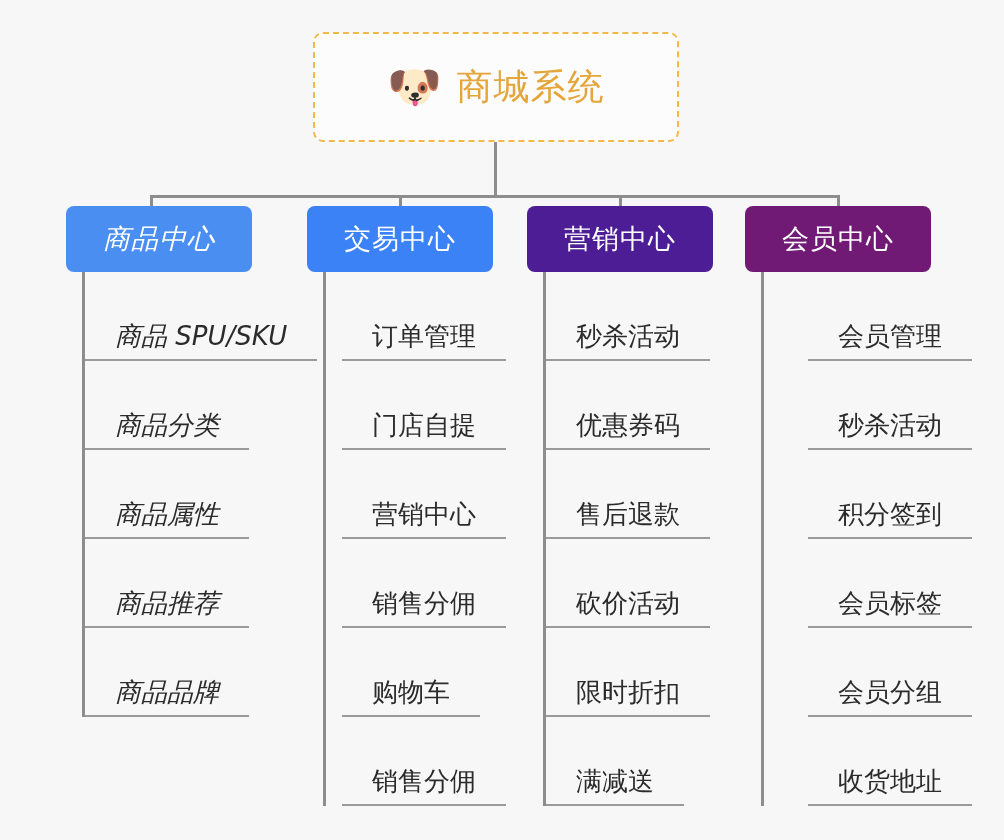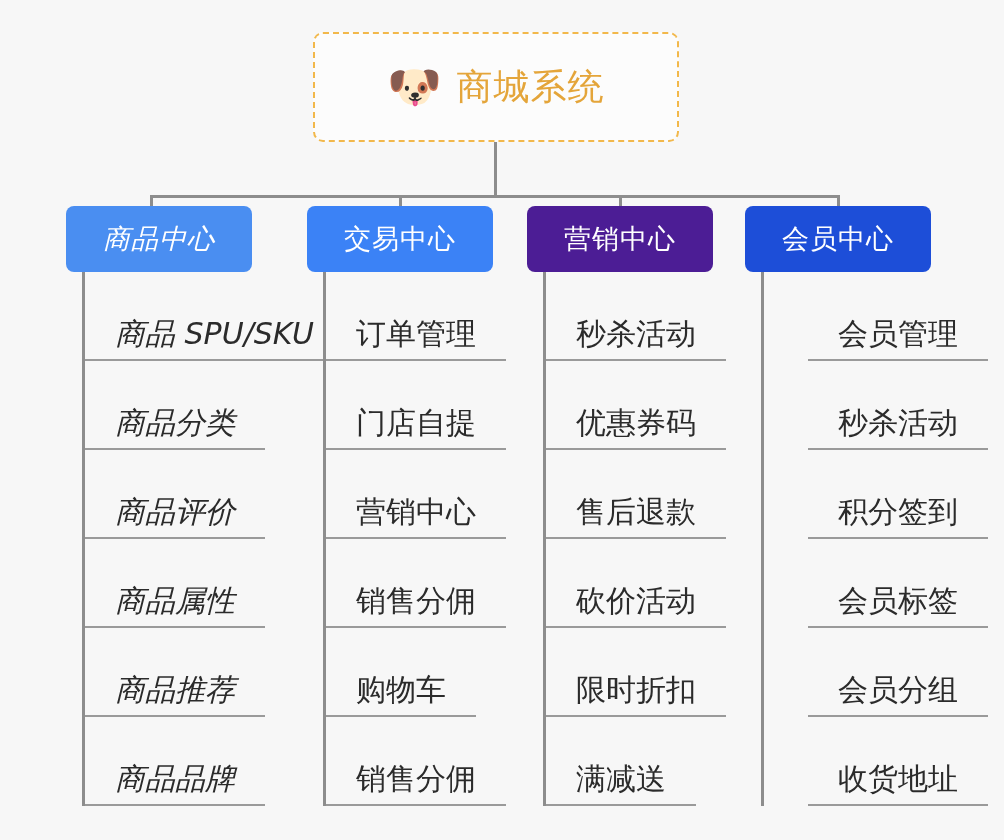--- a/index.html
+++ b/index.html
@@ -88,21 +88,21 @@
     border-left: 3px solid #8d8d8d;
   }
   .leaf-item {
     position: relative;
     height: 89px;
     display: flex;
     align-items: flex-end;
   }
   .leaf-label {
     display: inline-block;
-    font-size: 30px;
+    font-size: 26px;
     color: #2b2b2b;
     white-space: nowrap;
     padding: 0 30px 7px 30px;
     border-bottom: 2px solid #9a9a9a;
     line-height: 1.2;
   }
 </style>
 </head>
 <body>
 
@@ -126,39 +126,36 @@
       <span>商品中心</span>
     </div>
     <div class="leaf-list" style="border-left-color: rgb(141, 141, 141);">
       <div class="leaf-item">
           <span class="leaf-label">商品 SPU/SKU</span>
         </div>
       <div class="leaf-item">
           <span class="leaf-label">商品分类</span>
         </div>
       <div class="leaf-item">
-          <span class="leaf-label">商品评价</span>
-        </div>
-      <div class="leaf-item">
           <span class="leaf-label">商品属性</span>
         </div>
       <div class="leaf-item">
           <span class="leaf-label">商品推荐</span>
         </div>
       <div class="leaf-item">
           <span class="leaf-label">商品品牌</span>
         </div>
     </div>
   </div>
 
   <div class="branch branch-2">
     <div class="branch-header" style="background: #3b82f6;">
       <span>交易中心</span>
     </div>
-    <div class="leaf-list" style="border-left-color: rgb(141, 141, 141);">
+    <div class="leaf-list" style="border-left-color: rgb(141, 141, 141); padding-left: 16px;">
       <div class="leaf-item">
           <span class="leaf-label">订单管理</span>
         </div>
       <div class="leaf-item">
           <span class="leaf-label">门店自提</span>
         </div>
       <div class="leaf-item">
           <span class="leaf-label">营销中心</span>
         </div>
       <div class="leaf-item">
@@ -193,21 +190,21 @@
       <div class="leaf-item">
           <span class="leaf-label">限时折扣</span>
         </div>
       <div class="leaf-item">
           <span class="leaf-label">满减送</span>
         </div>
     </div>
   </div>
 
   <div class="branch branch-4">
-    <div class="branch-header" style="background: #1d4ed8;">
+    <div class="branch-header" style="background: #701a75;">
       <span>会员中心</span>
     </div>
     <div class="leaf-list" style="border-left-color: rgb(141, 141, 141); padding-left: 44px;">
       <div class="leaf-item">
           <span class="leaf-label">会员管理</span>
         </div>
       <div class="leaf-item">
           <span class="leaf-label">秒杀活动</span>
         </div>
       <div class="leaf-item">

